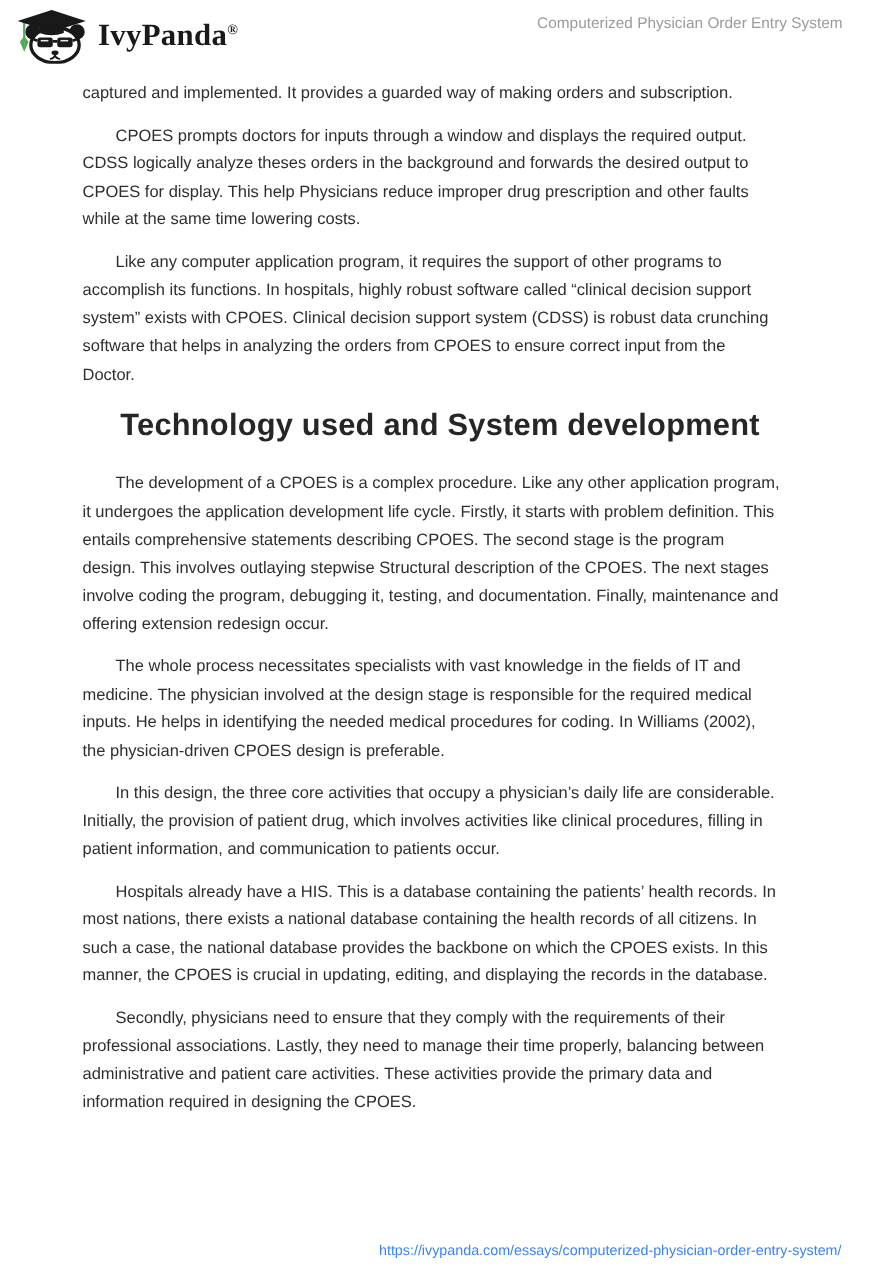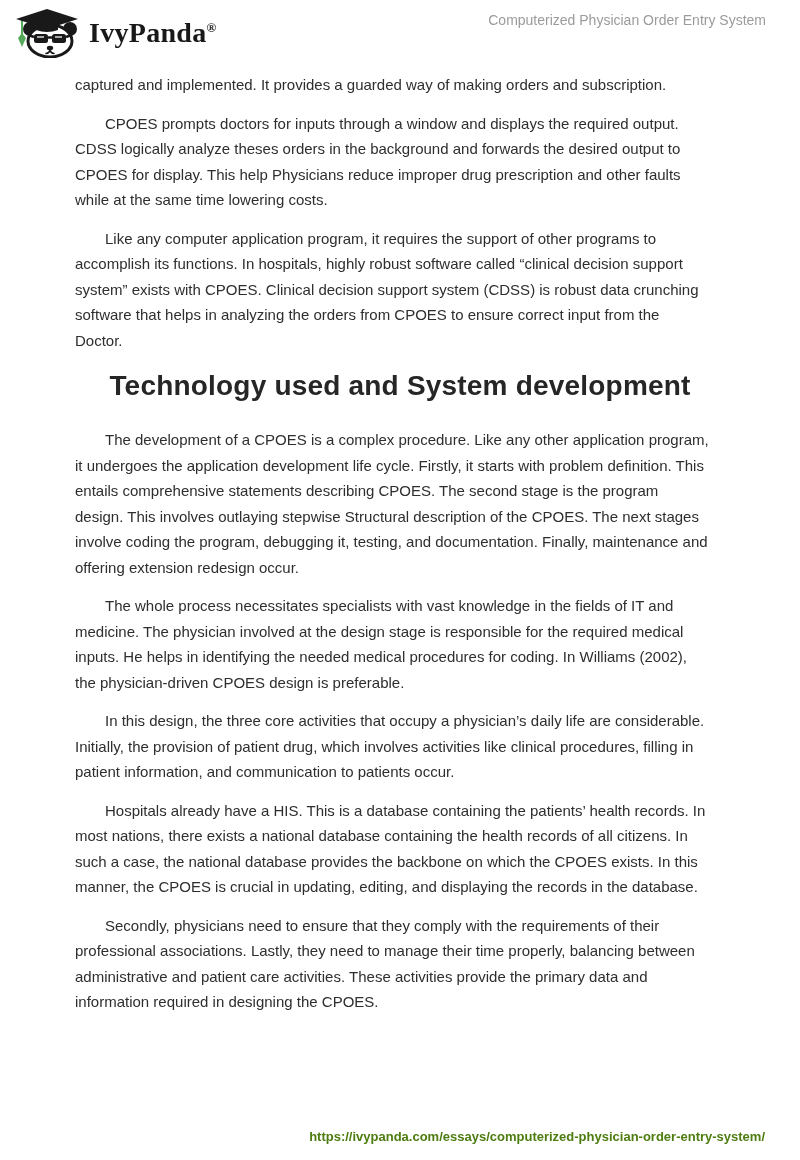--- a/index.html
+++ b/index.html
@@ -59,22 +59,21 @@
     margin: 16px 0 24px 0;
     line-height: 34px;
     text-align: center;
   }
   
   .footer {
     position: absolute;
     right: 35px;
     bottom: 16px;
     font-size: 13px;
-    color: #4d7c0f;
-    font-weight: bold;
+    color: #3b82f6;
   }
   .logo-svg { display: block; }
 </style>
 </head>
 <body>
 
 <div class="page">
 
   <div class="header">
     <div class="brand">

